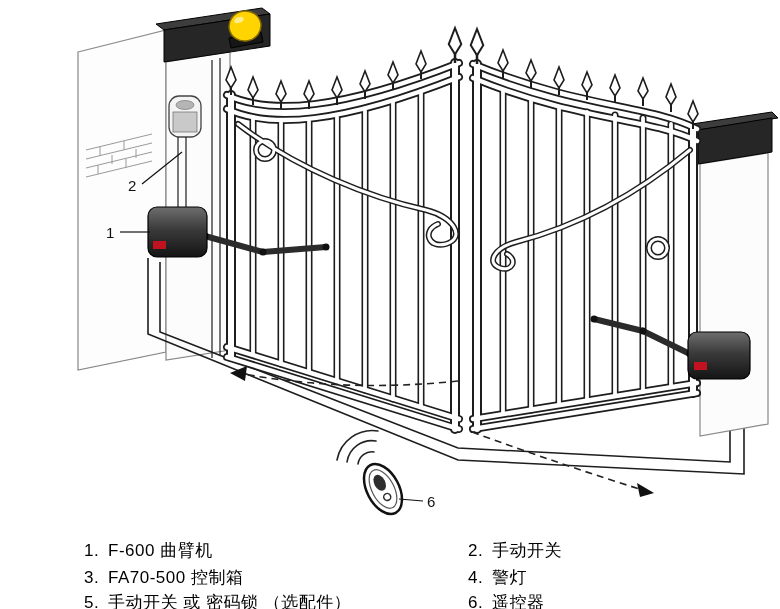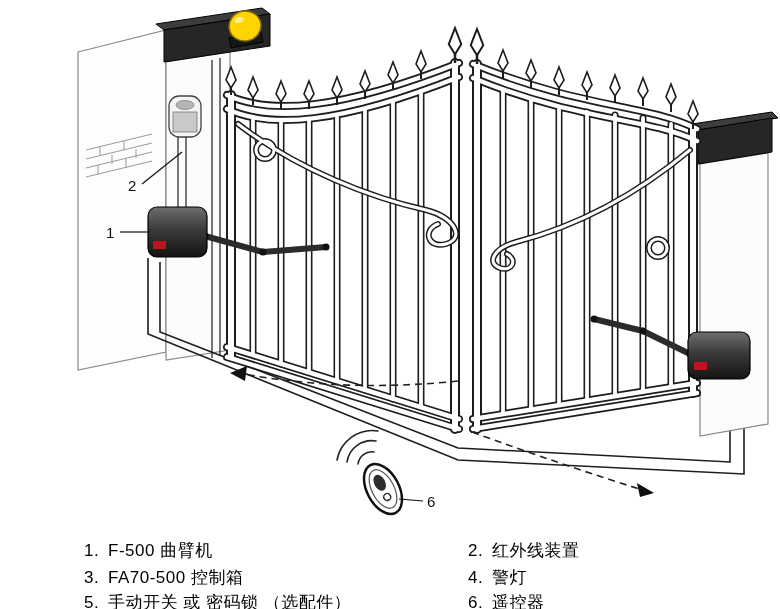--- a/index.html
+++ b/index.html
@@ -250,24 +250,24 @@
       <text x="128" y="191">2</text>
     </g>
     <g>
       <line x1="399" y1="499" x2="423" y2="501" stroke="#111" stroke-width="1.2"></line>
       <text x="427" y="507">6</text>
     </g>
   </svg>
 
   <div>
     <div class="legend-item r1 c1">
-      <span class="lnum">1.</span><span>F-500 曲臂机</span>
+      <span class="lnum">1.</span><span>F-600 曲臂机</span>
     </div>
     <div class="legend-item r1 c2">
-      <span class="lnum">2.</span><span>红外线装置</span>
+      <span class="lnum">2.</span><span>手动开关</span>
     </div>
     <div class="legend-item r2 c1">
       <span class="lnum">3.</span><span>FA70-500 控制箱</span>
     </div>
     <div class="legend-item r2 c2">
       <span class="lnum">4.</span><span>警灯</span>
     </div>
     <div class="legend-item r3 c1">
       <span class="lnum">5.</span><span>手动开关 或 密码锁 （选配件）</span>
     </div>

